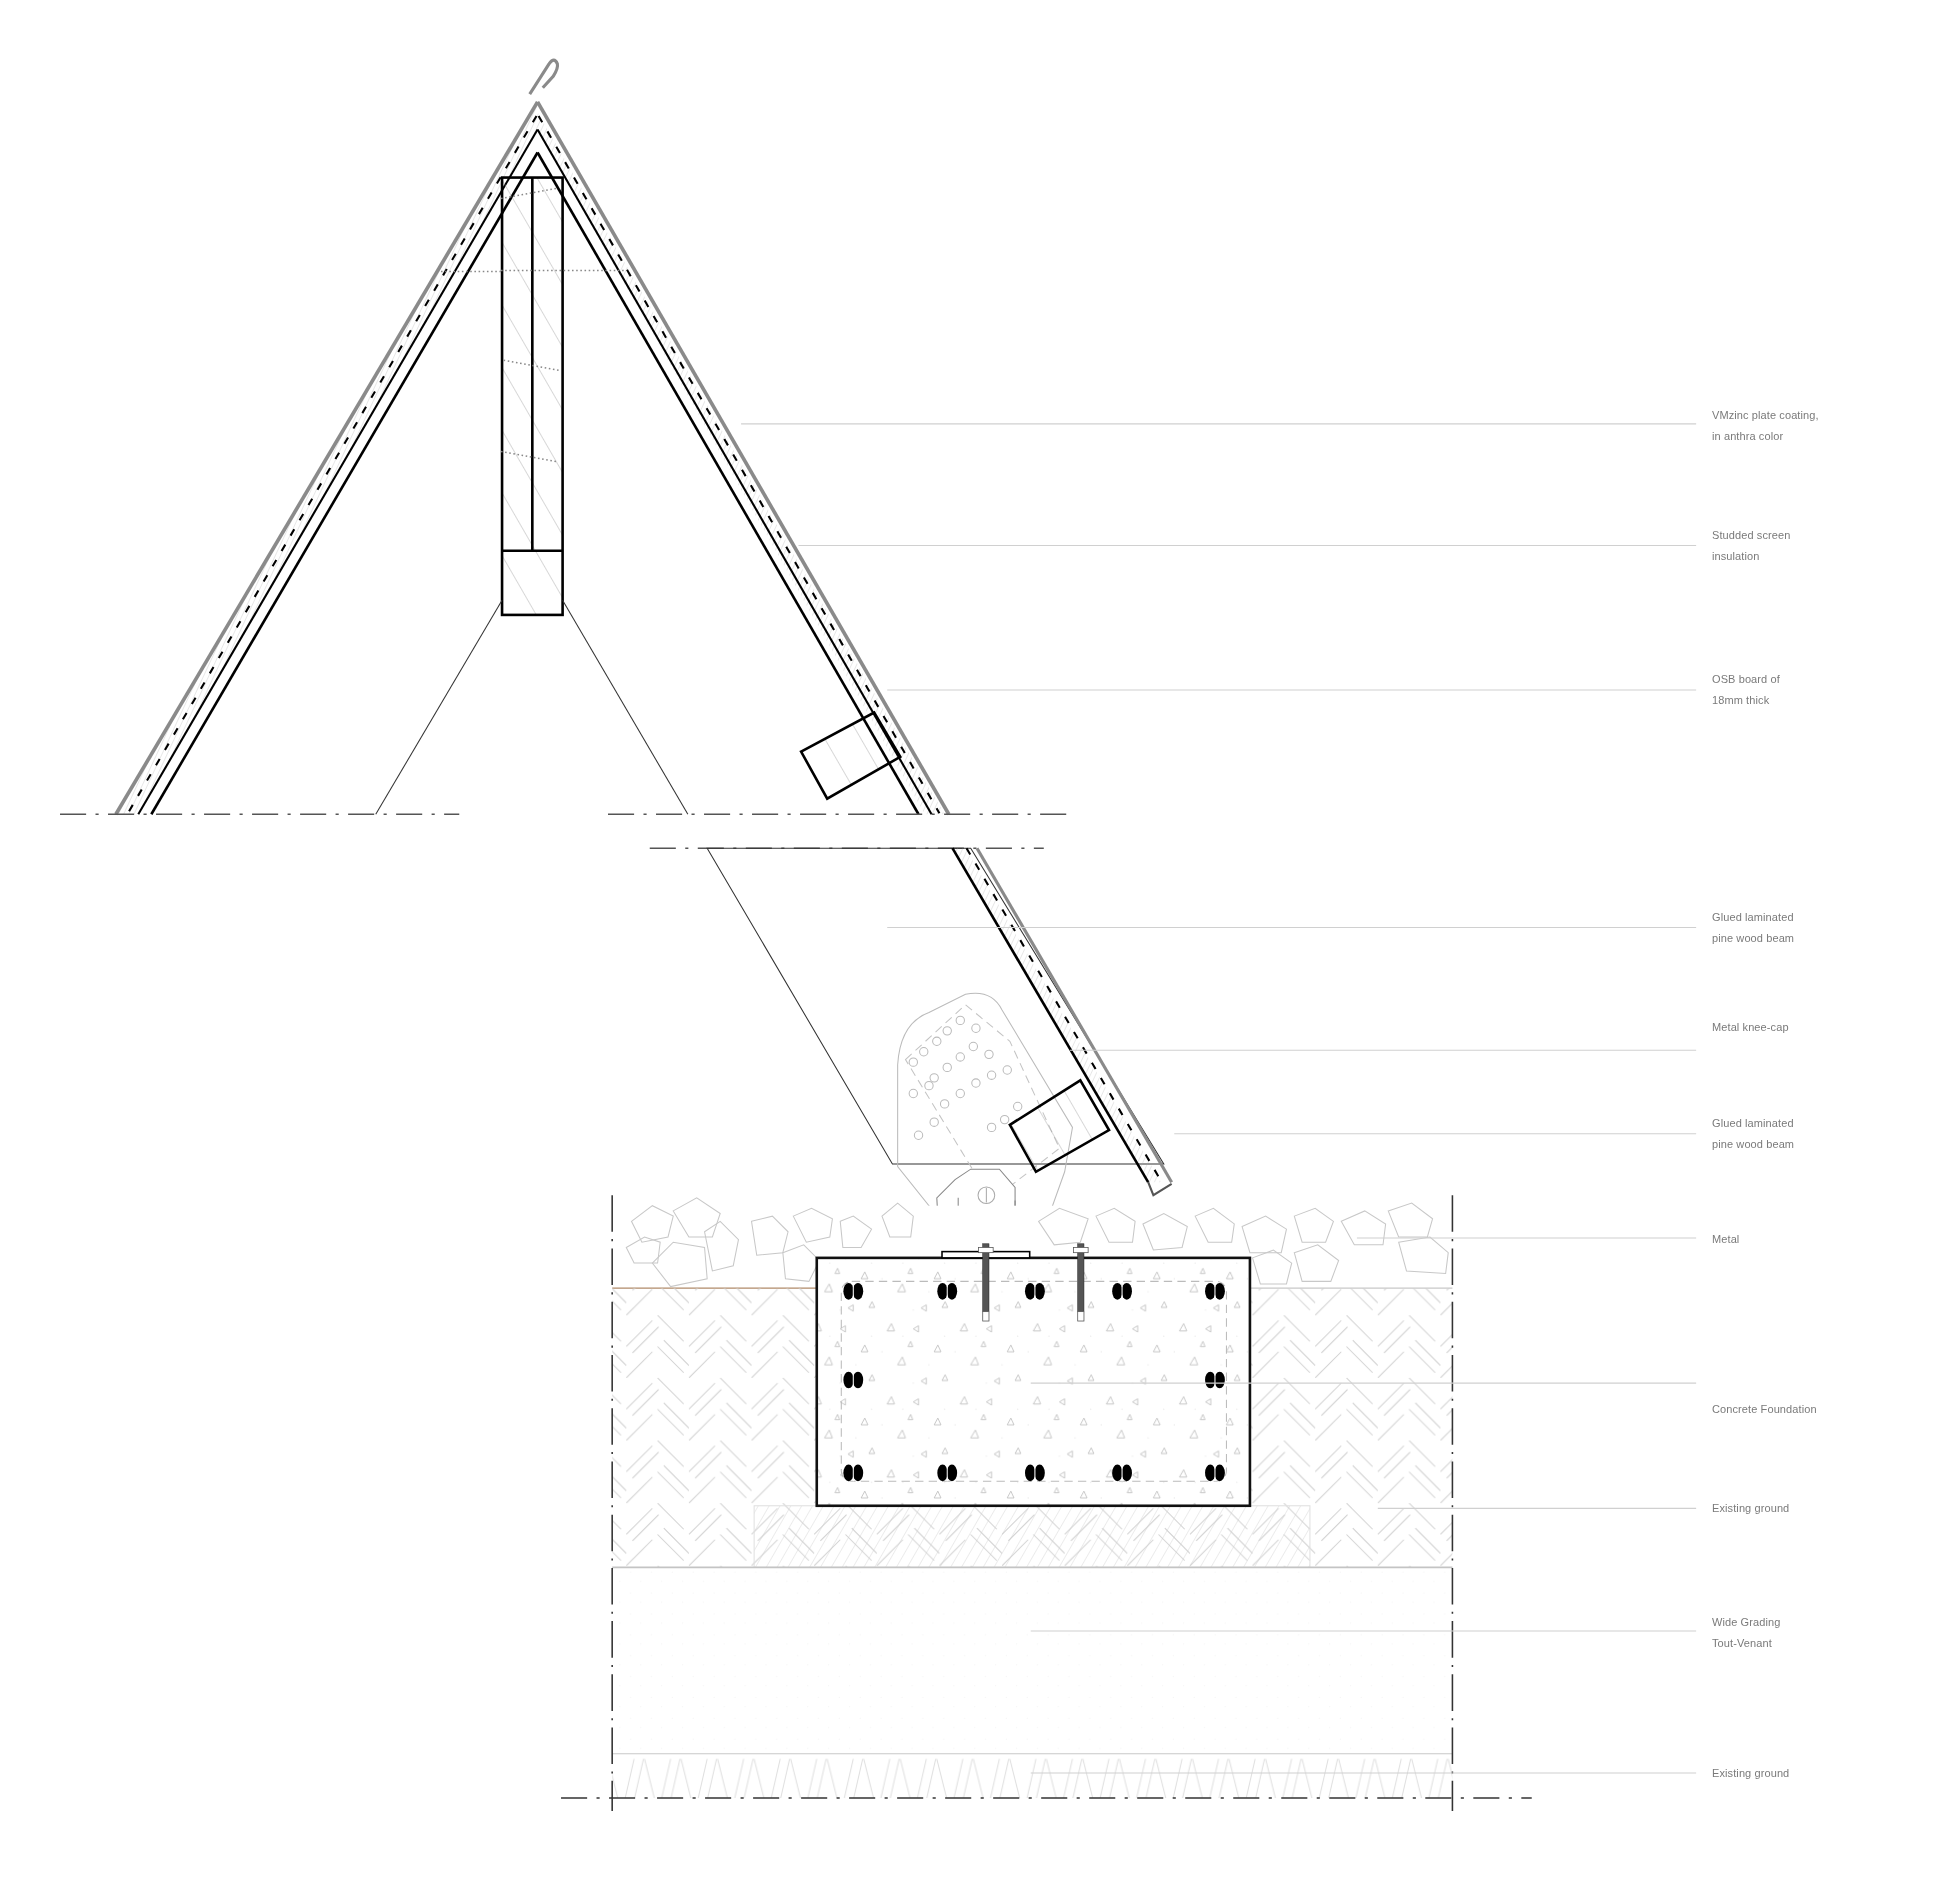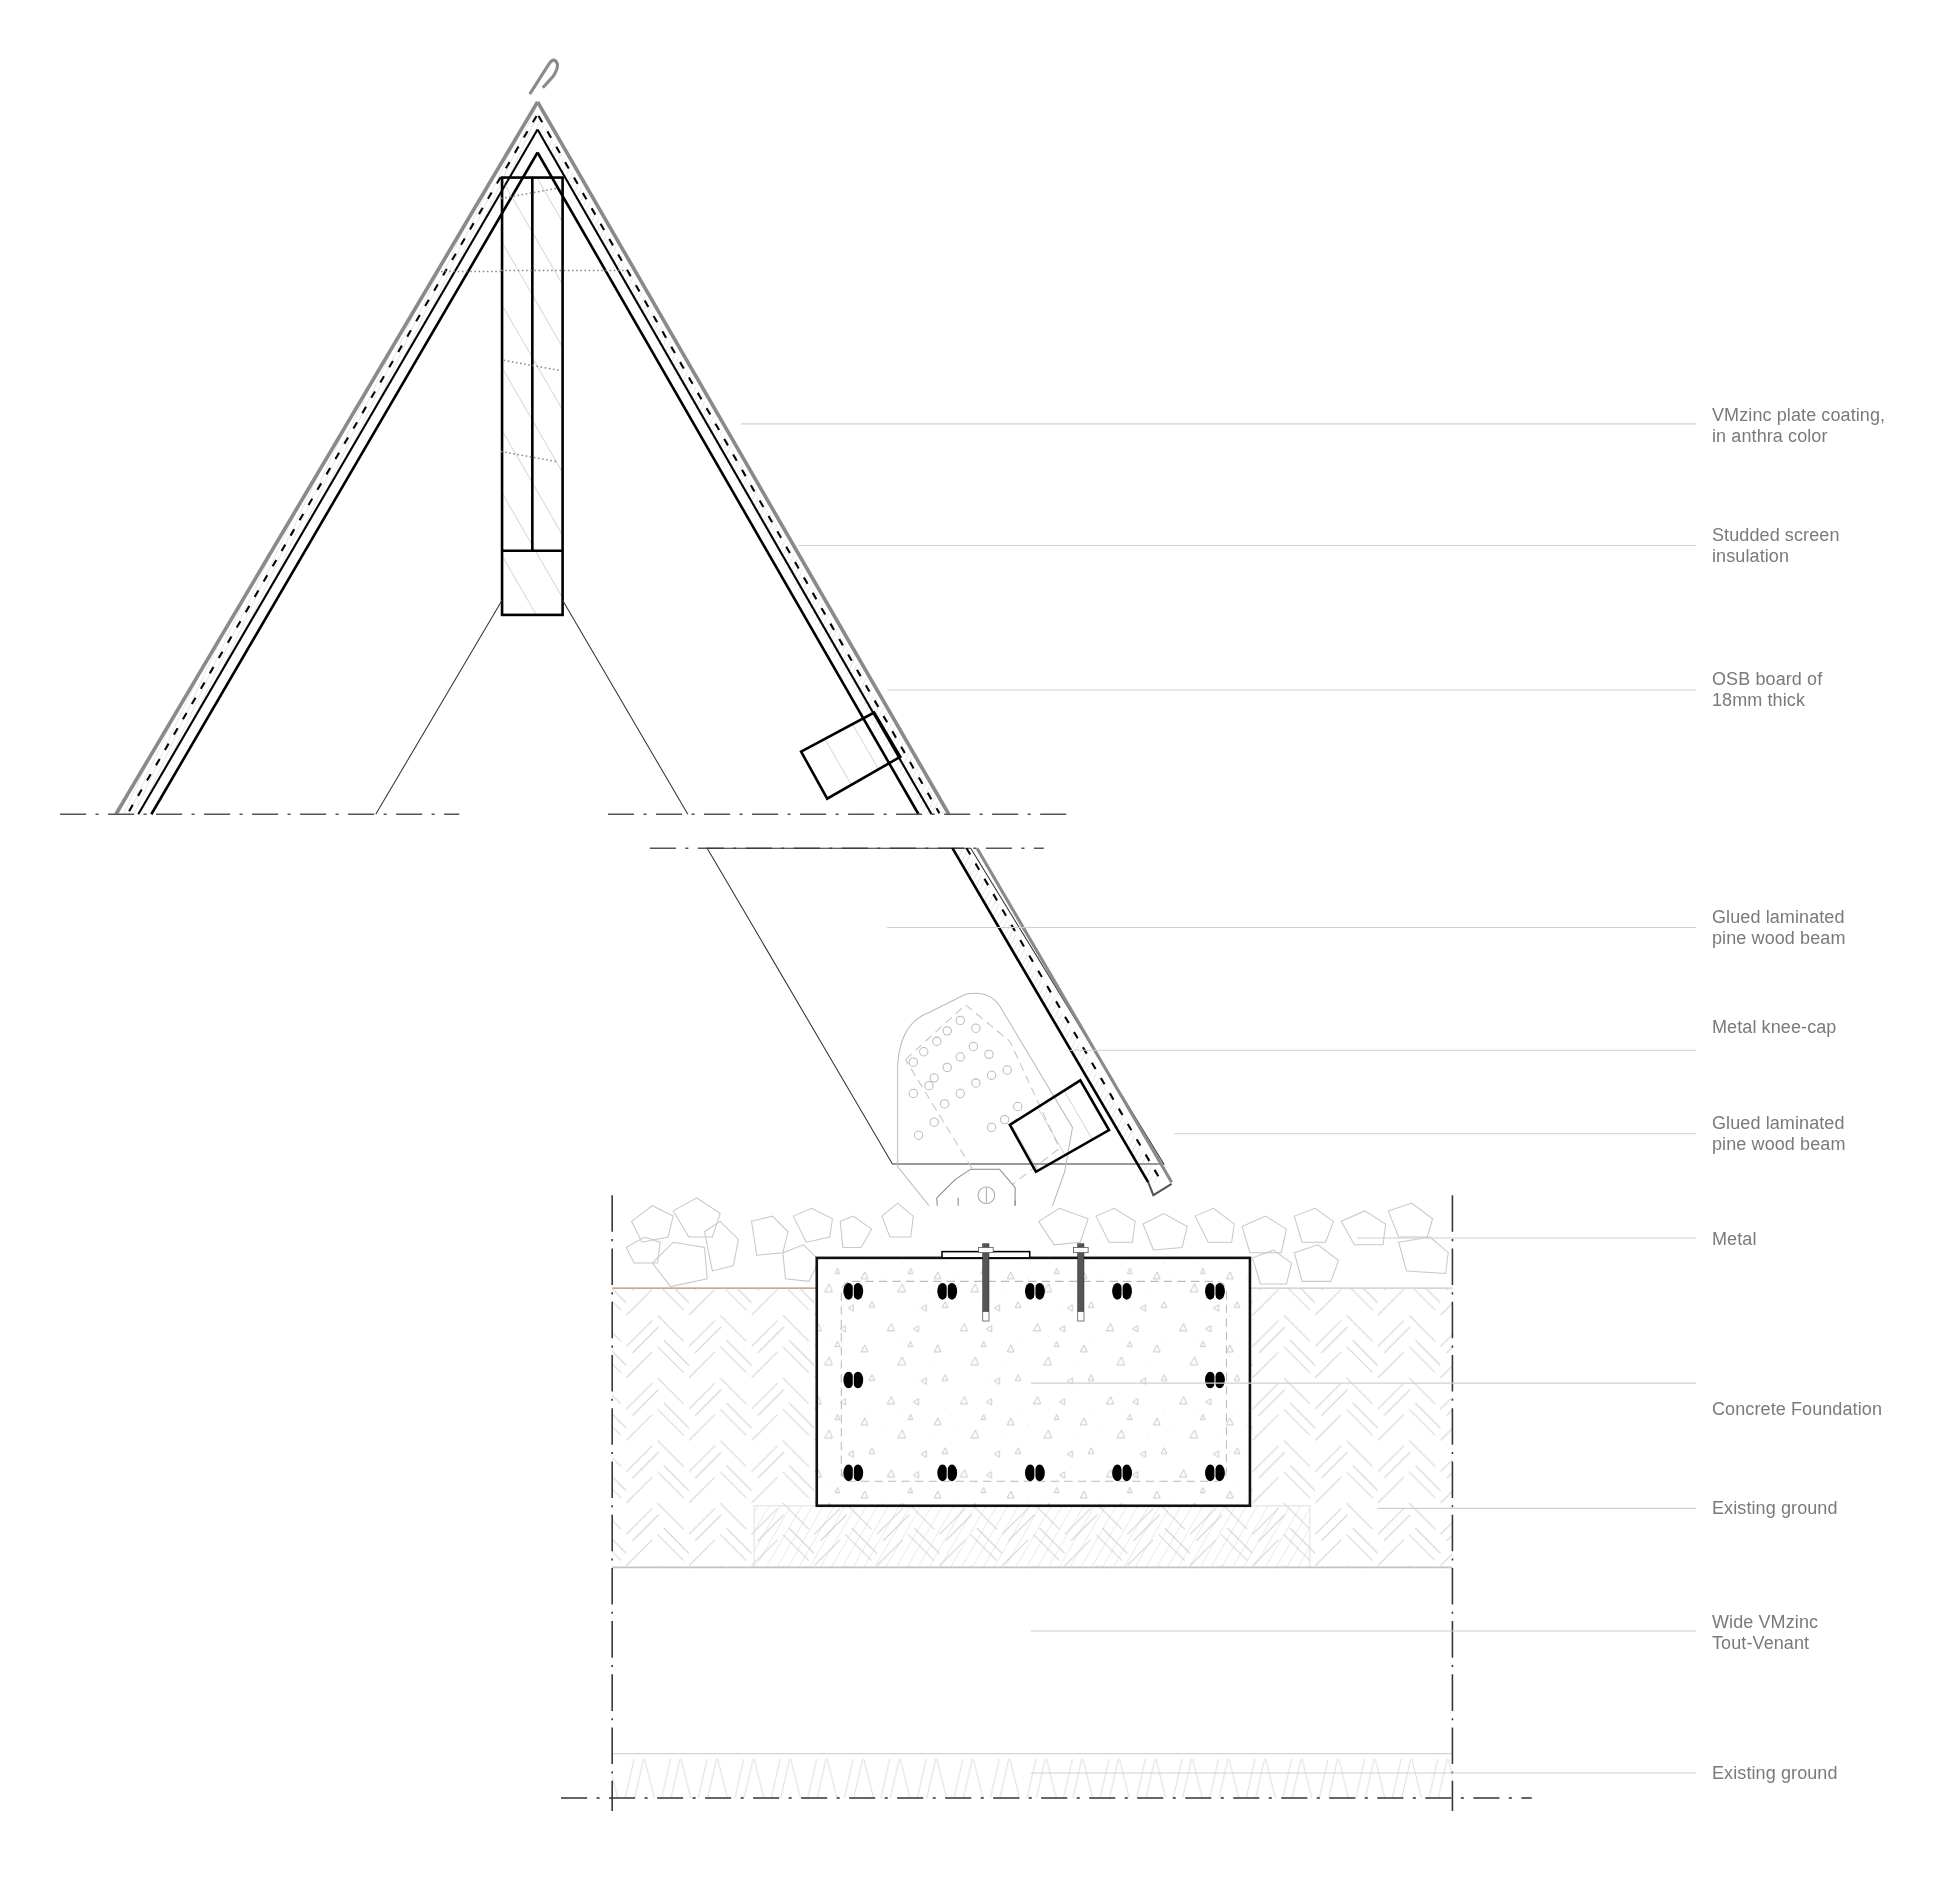--- a/index.html
+++ b/index.html
@@ -1,19 +1,19 @@
 <!DOCTYPE html>
 <html style="font-size:8.4px"><head>
 <meta charset="utf-8">
 <style>
   html, body { margin: 0; padding: 0; background: #ffffff; }
   body { width: 1955px; height: 1878px; position: relative; overflow: hidden;
          font-family: "Liberation Sans", sans-serif; }
   #drawing { position: absolute; left: 0; top: 0; width: 1955px; height: 1878px; }
-  .label { position: absolute; left: 1712px; color: #7a7a7a; font-size: 18px;
+  .label { position: absolute; left: 1712px; color: #7a7a7a; font-size: 11px;
            line-height: 21px; white-space: pre-line; letter-spacing: 0.1px; }
 </style>
 </head>
 <body>
 
 <svg id="drawing" xmlns="http://www.w3.org/2000/svg" width="1955" height="1878" viewBox="0 0 3746 3598">
   <defs>
     <pattern id="hatch-wood" patternUnits="userSpaceOnUse" width="60" height="60" patternTransform="rotate(-30)">
       <line x1="0" y1="0" x2="0" y2="60" stroke="#9a9a9a" stroke-width="1.5"></line>
     </pattern>
@@ -264,16 +264,16 @@
 <div class="label" style="top:669px">OSB board of
 18mm thick</div>
 <div class="label" style="top:907px">Glued laminated
 pine wood beam</div>
 <div class="label" style="top:1017px">Metal knee-cap</div>
 <div class="label" style="top:1113px">Glued laminated
 pine wood beam</div>
 <div class="label" style="top:1229px">Metal</div>
 <div class="label" style="top:1399px">Concrete Foundation</div>
 <div class="label" style="top:1498px">Existing ground</div>
-<div class="label" style="top:1612px">Wide VMzinc
+<div class="label" style="top:1612px">Wide Grading
 Tout-Venant</div>
 <div class="label" style="top:1763px">Existing ground</div>
 
 
 </body></html>

